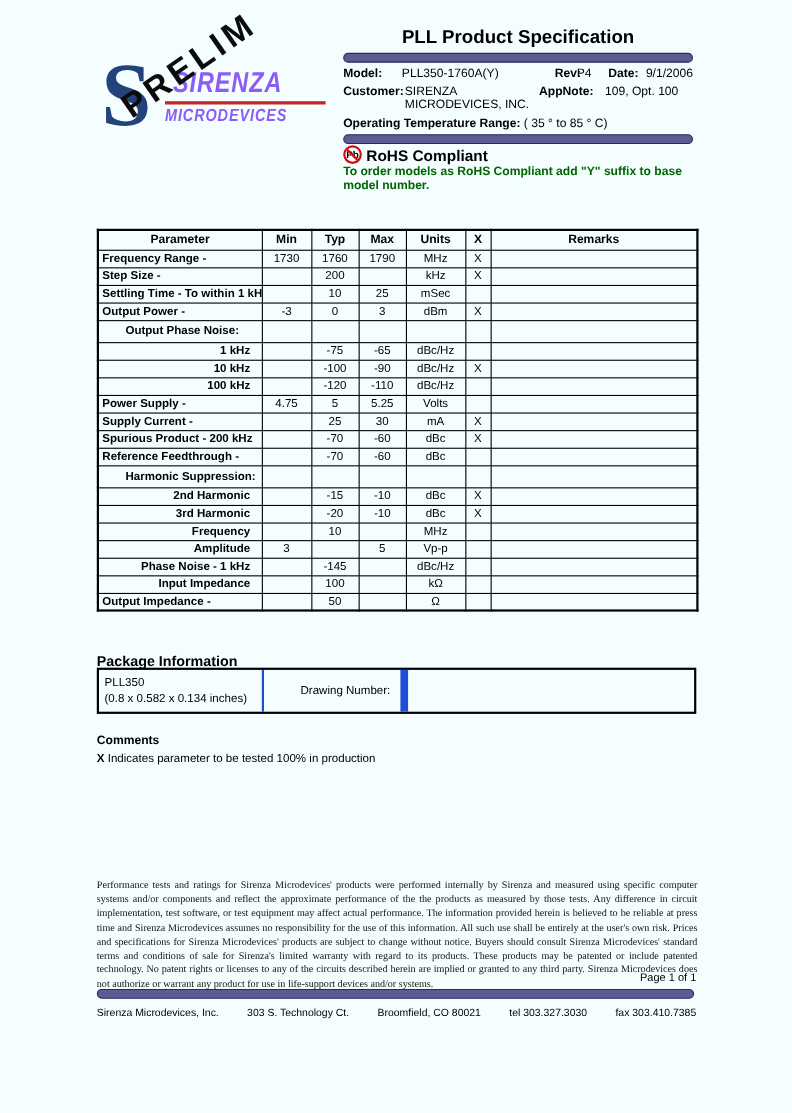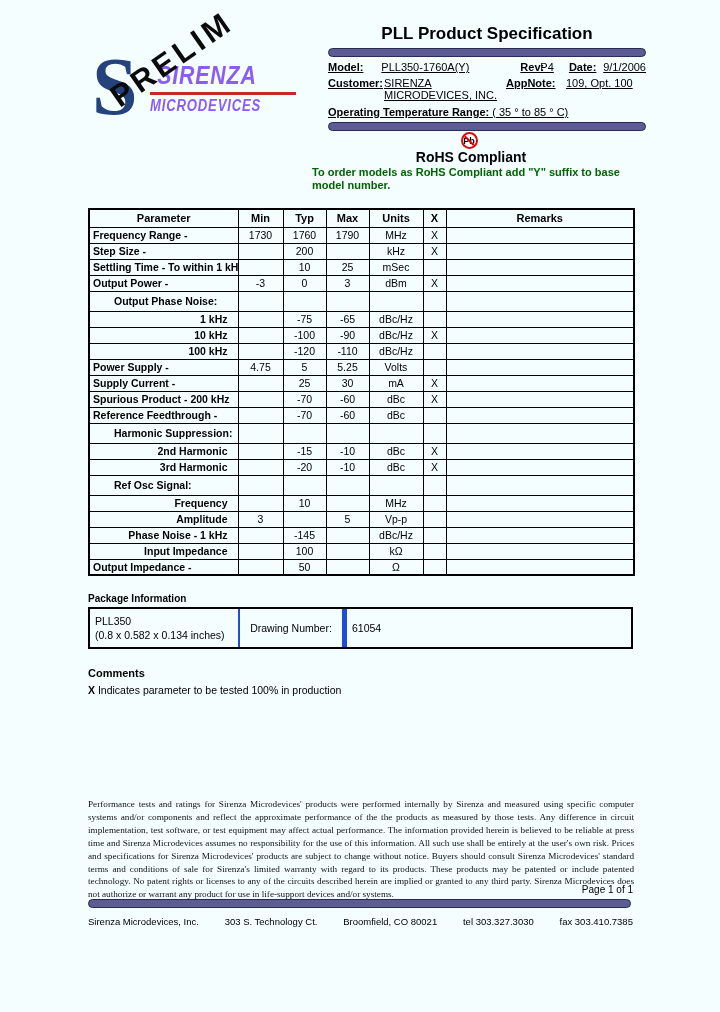--- a/index.html
+++ b/index.html
@@ -27,41 +27,41 @@
     font-size:16px; font-weight:bold; font-style:italic; letter-spacing:1px;
     transform:scaleX(.82); transform-origin:left; white-space:nowrap;
   }
   .watermark {
     position:absolute; left:22px; top:34px;
     transform:rotate(-35deg); transform-origin:left center;
     font-size:31px; font-weight:800; letter-spacing:4px; color:#0b0b0b;
     white-space:nowrap;
   }
 
-  .hdr-right { position:absolute; left:312px; top:24px; width:318px;margin-left:16px; }
+  .hdr-right { position:absolute; left:312px; top:24px; width:318px; }
   .page-title { font-size:17px; font-weight:bold; text-align:center; margin-bottom:4px; }
   .bar {
     height:9px; background:#5C5C94; border:1px solid #2A2A55;
     border-radius:5px; margin:0;
   }
-  .info { margin:4px 0 3px 0; font-size:11px;text-decoration:underline; }
+  .info { margin:4px 0 3px 0; font-size:11px; }
   .info-row { display:flex; margin-bottom:4px; }
   .lbl { font-weight:bold; }
   .iv-model  { width:146px; }
   .il-model  { width:56px; }
   .il-cust   { width:56px; }
   .iv-cust   { width:122px; line-height:12px; }
   .il-rev    { width:20px; }
   .iv-rev    { width:30px; }
   .il-date   { width:36px; }
   .il-app    { width:60px; }
   .temp-row  { margin:5px 0 4px 0; font-size:11px; }
 
   .rohs { position:absolute; left:312px; top:132px; width:318px; }
-  .rohs-line { display:flex; align-items:center;flex-direction:column; }
+  .rohs-line { display:flex; align-items:center; }
   .pb-badge {
     position:relative; width:17px; height:17px; border:2px solid #D01010;
     border-radius:50%; display:inline-flex; align-items:center; justify-content:center;
     font-size:9px; font-weight:bold; margin-right:4px; background:#fff; overflow:hidden;
   }
   .pb-badge::after {
     content:""; position:absolute; left:7px; top:-2px; width:2px; height:21px;
     background:#D01010; transform:rotate(-45deg);
   }
   .rohs-title { font-size:14px; font-weight:bold; }
@@ -79,30 +79,30 @@
   }
   .spec-table { border:2px solid #000; }
   .spec-table th { font-size:11px; height:18px; }
   .spec-table td.param { text-align:left;font-weight:bold; }
   .spec-table td.param.indent { text-align:right; padding-right:10px; }
   .spec-table tr.group-row td { height:20px;padding-left:24px; }
   .col-param{width:149px;} .col-min{width:45px;} .col-typ{width:43px;}
   .col-max{width:43px;} .col-units{width:54px;} .col-x{width:23px;} .col-remarks{width:188px;}
 
   
-  .pkg-heading { position:absolute; left:88px; top:593px; font-size:10px; font-weight:bold; }
+  .pkg-heading { position:absolute; left:88px; top:593px; font-size:13px; font-weight:bold; }
   .pkg-table {
     position:absolute; left:88px; top:607px; width:545px; height:42px;
     border:2px solid #000; display:flex; background:#fff0;
     font-size:10.5px; align-items:stretch;
   }
   .pkg-cell { display:flex; flex-direction:column; justify-content:center; padding:2px 5px; }
   .pkg-c1 { width:83px; border-right:1px solid #000; align-items:center; text-align:center; }
   .pkg-c2 { width:150px; border-right:2px solid #1d4ed8; }
-  .pkg-c3 { width:107px; border-right:5px solid #1d4ed8; align-items:center; text-align:right; }
+  .pkg-c3 { width:107px; border-right:7px solid #1d4ed8; align-items:center; text-align:right;margin-left:24px; }
   .pkg-c4 { flex:1; }
   .pkg-line { line-height:14px; white-space:nowrap; }
 
   
   .comments-heading { position:absolute; left:88px; top:667px; font-size:11px; font-weight:bold; }
   .comments-text { position:absolute; left:88px; top:684px; font-size:10.5px; }
   .comments-text b { font-weight:bold; }
 
   
   .disclaimer {
@@ -315,29 +315,20 @@
       </tr>
       <tr>
         <td class="param indent">3rd Harmonic</td>
         <td></td>
         <td>-20</td>
         <td>-10</td>
         <td>dBc</td>
         <td>X</td>
         <td></td>
       </tr>
-      <tr class="group-row">
-        <td class="param">Ref Osc Signal:</td>
-        <td></td>
-        <td></td>
-        <td></td>
-        <td></td>
-        <td></td>
-        <td></td>
-      </tr>
       <tr>
         <td class="param indent">Frequency</td>
         <td></td>
         <td>10</td>
         <td></td>
         <td>MHz</td>
         <td></td>
         <td></td>
       </tr>
       <tr>
@@ -380,23 +371,20 @@
 </table>
 
 <div class="pkg-heading">Package Information</div>
 <div class="pkg-table">
   <div class="pkg-cell pkg-c2">
     <span class="pkg-line">PLL350</span>
     <span class="pkg-line">(0.8 x 0.582 x 0.134 inches)</span>
   </div>
   <div class="pkg-cell pkg-c3">
     <span class="pkg-line">Drawing Number:</span>
-  </div>
-  <div class="pkg-cell pkg-c4">
-    <span class="pkg-line">61054</span>
   </div>
 </div>
 
 <div class="comments-heading">Comments</div>
 <div class="comments-text"><b>X</b><span> Indicates parameter to be tested 100% in production</span></div>
 
 <div class="disclaimer">Performance tests and ratings for Sirenza Microdevices' products were performed internally by Sirenza and measured using specific computer systems and/or components and reflect the approximate performance of the the products as measured by those tests. Any difference in circuit implementation, test software, or test equipment may affect actual performance. The information provided herein is believed to be reliable at press time and Sirenza Microdevices assumes no responsibility for the use of this information. All such use shall be entirely at the user's own risk. Prices and specifications for Sirenza Microdevices' products are subject to change without notice. Buyers should consult Sirenza Microdevices' standard terms and conditions of sale for Sirenza's limited warranty with regard to its products. These products may be patented or include patented technology. No patent rights or licenses to any of the circuits described herein are implied or granted to any third party. Sirenza Microdevices does not authorize or warrant any product for use in life-support devices and/or systems.</div>
 <div class="page-label">Page 1 of 1</div>
 <div class="bar footer-bar"></div>
 <div class="footer-contact">

